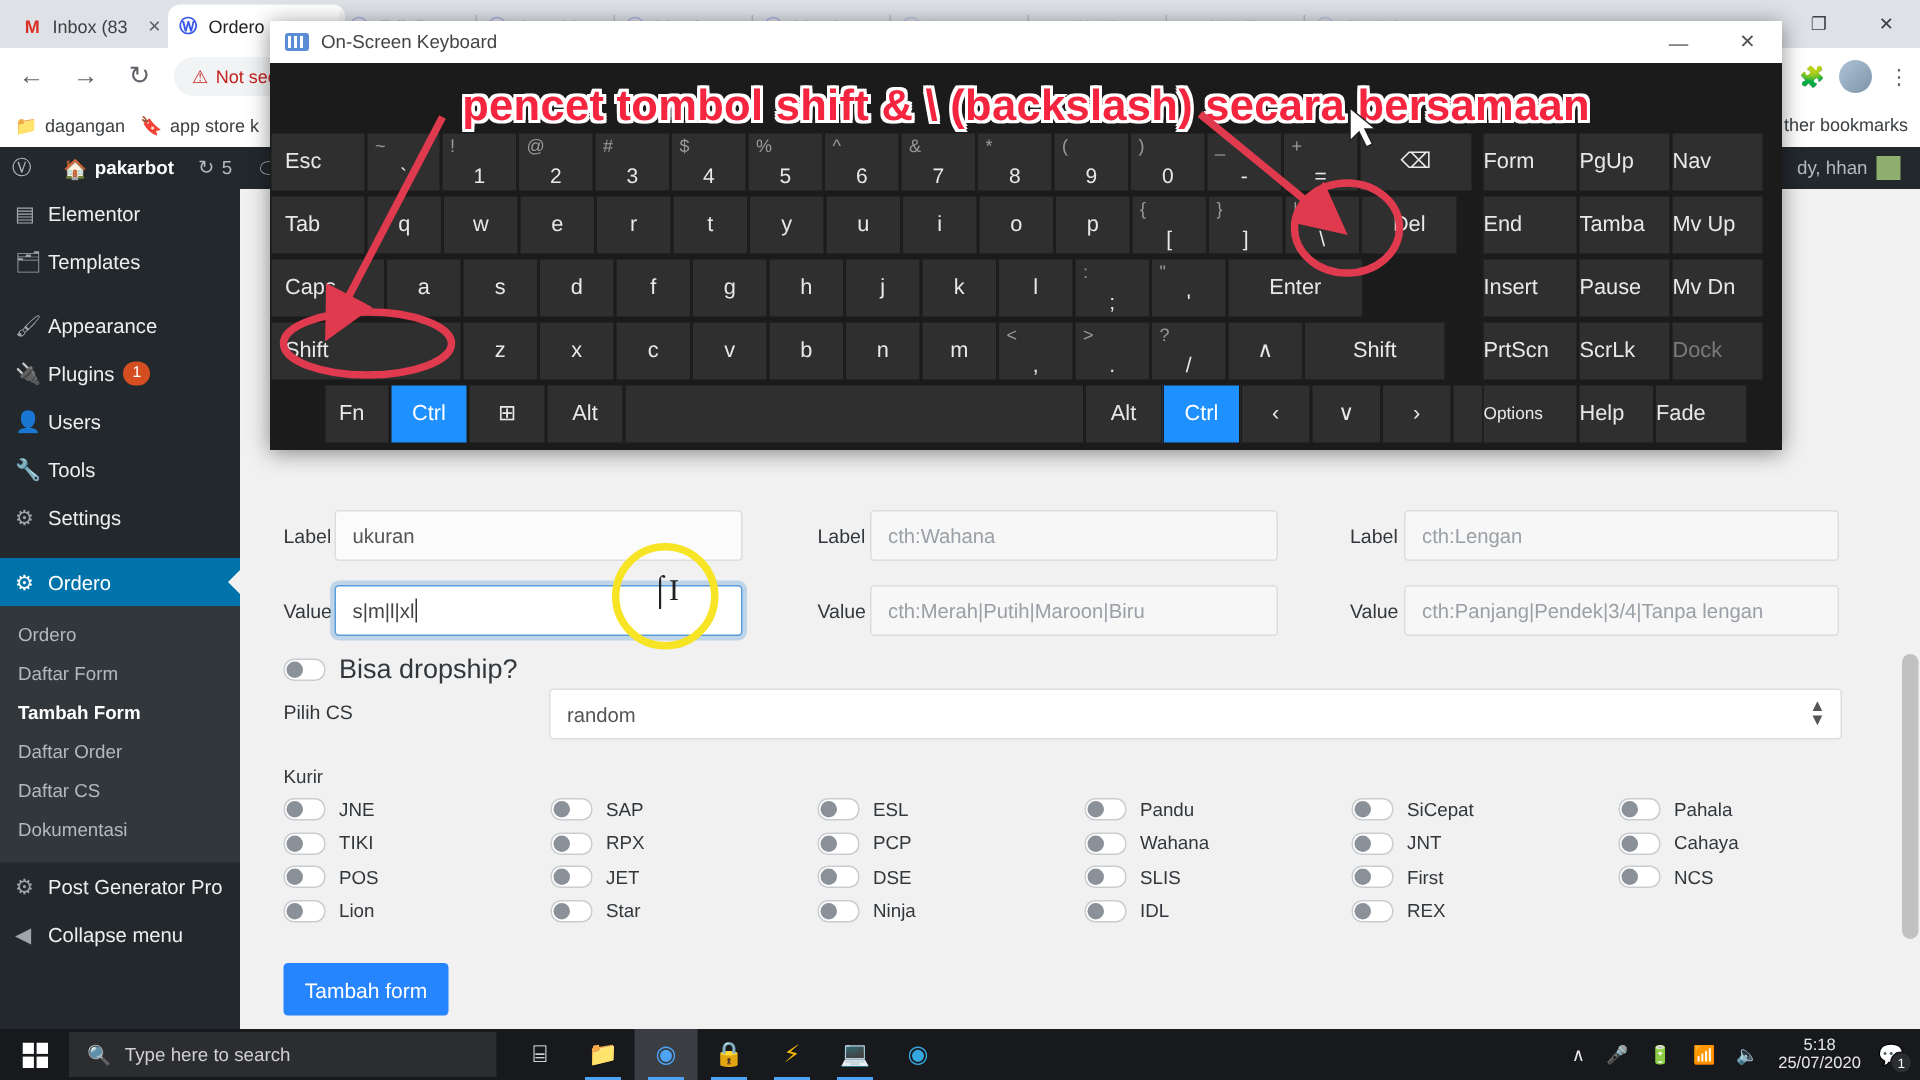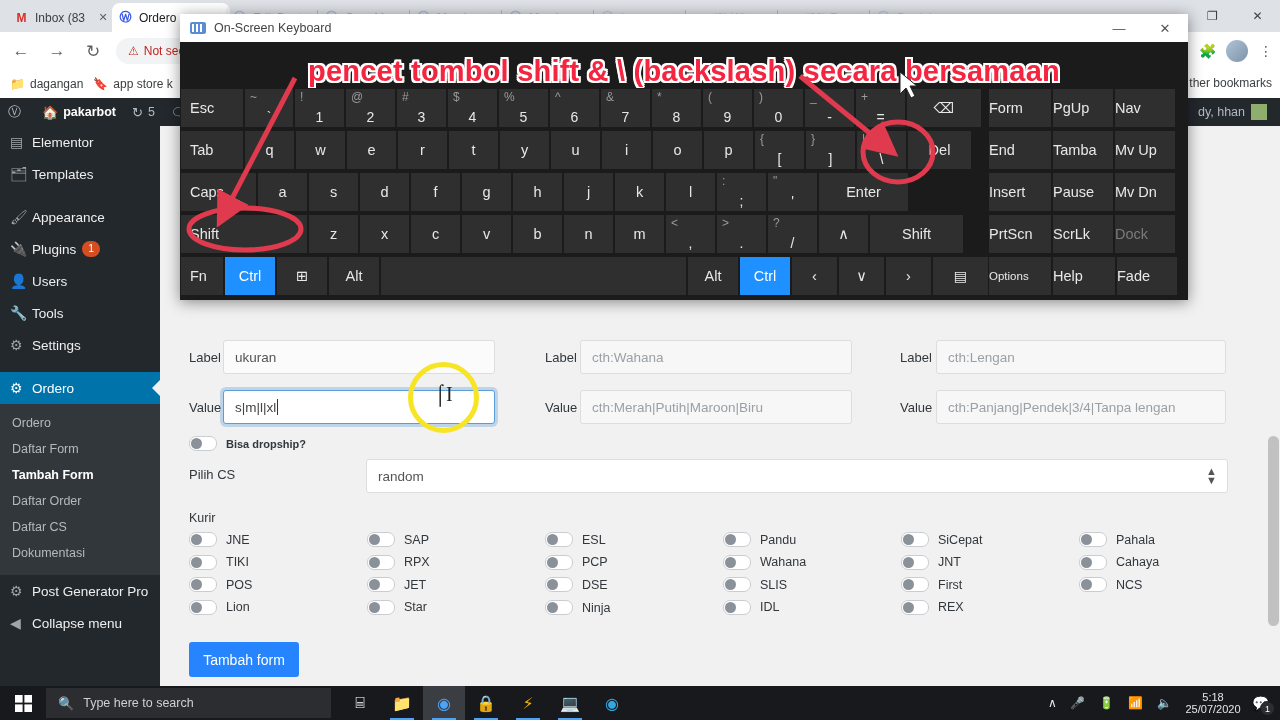--- a/index.html
+++ b/index.html
@@ -324,21 +324,21 @@
           <div class="frow" style="left: 740px; top: 274px; font-size: 13px; color: rgb(50, 55, 60);">Value</div>
           <div class="finput ph" style="position: absolute; left: 776px; top: 264px; width: 290px;">
             <span>cth:Panjang|Pendek|3/4|Tanpa lengan</span>
           </div>
         </div>
 
       <div class="frow" style="left:29px;top:310px;">
         <span class="toggle">
             <span class="knob"></span>
           </span>
-        <span class="tl" style="margin-left:9px;font-size:11px;color:#32373c;font-weight:bold;">Bisa dropship?</span>
+        <span class="tl" style="margin-left:9px;font-size:18px;color:#32373c;">Bisa dropship?</span>
       </div>
 
       <div class="frow" style="left:29px;top:341px;">
         <span class="flabel">Pilih CS</span>
       </div>
       <div class="select" style="position:absolute;left:206px;top:333px;width:862px;">
         <span>random</span>
         <span class="arrows">▲<br>▼</span>
       </div>
 
@@ -403,21 +403,21 @@
               <span class="knob"></span>
             </span>
             <span class="tl">PCP</span>
           </div>
           <div class="tgl-row" style="position: absolute; left: 385px; top: 451px;">
             <span class="toggle">
               <span class="knob"></span>
             </span>
             <span class="tl">DSE</span>
           </div>
-          <div class="tgl-row" style="position: absolute; left: 385px; top: 473.5px; align-items: flex-end;">
+          <div class="tgl-row" style="position: absolute; left: 385px; top: 473.5px;">
             <span class="toggle">
               <span class="knob"></span>
             </span>
             <span class="tl">Ninja</span>
           </div>
           <div class="tgl-row" style="position: absolute; left: 563px; top: 406px;">
             <span class="toggle">
               <span class="knob"></span>
             </span>
             <span class="tl">Pandu</span>
@@ -741,21 +741,21 @@
         <div class="key " style="width: 64px; height: 40px;">
           <span>PrtScn</span>
         </div>
         <div class="key " style="width: 62px; height: 40px;">
           <span>ScrLk</span>
         </div>
         <div class="key  dim" style="width: 62px; height: 40px;">
           <span>Dock</span>
         </div>
       </div>
-    <div class="krow" id="row5" style="left:0;top:214px;">
+    <div class="krow" id="row5" style="left:0;top:214px;padding-left:36px;">
         <div class="key l" style="width: 44px; height: 40px;">
           <span>Fn</span>
         </div>
         <div class="key c blue" style="width: 52px; height: 40px;">
           <span>Ctrl</span>
         </div>
         <div class="key c" style="width: 52px; height: 40px;">
           <span>⊞</span>
         </div>
         <div class="key c" style="width: 52px; height: 40px;">
@@ -780,21 +780,21 @@
           <span>›</span>
         </div>
         <div class="key c" style="width: 57px; height: 40px;">
           <span>▤</span>
         </div>
       </div>
     <div class="krow" id="row5n" style="left:808px;top:214px;">
         <div class="key  small" style="width: 64px; height: 40px;">
           <span>Options</span>
         </div>
-        <div class="key " style="width: 64px; height: 40px; text-align: center;">
+        <div class="key " style="width: 51px; height: 40px; text-align: center;">
           <span>Help</span>
         </div>
         <div class="key " style="width: 62px; height: 40px;">
           <span>Fade</span>
         </div>
       </div>
   </div>
 </div>
 
 <svg id="annotations" width="1280" height="720" style="position:absolute;left:0;top:0;pointer-events:none;">

